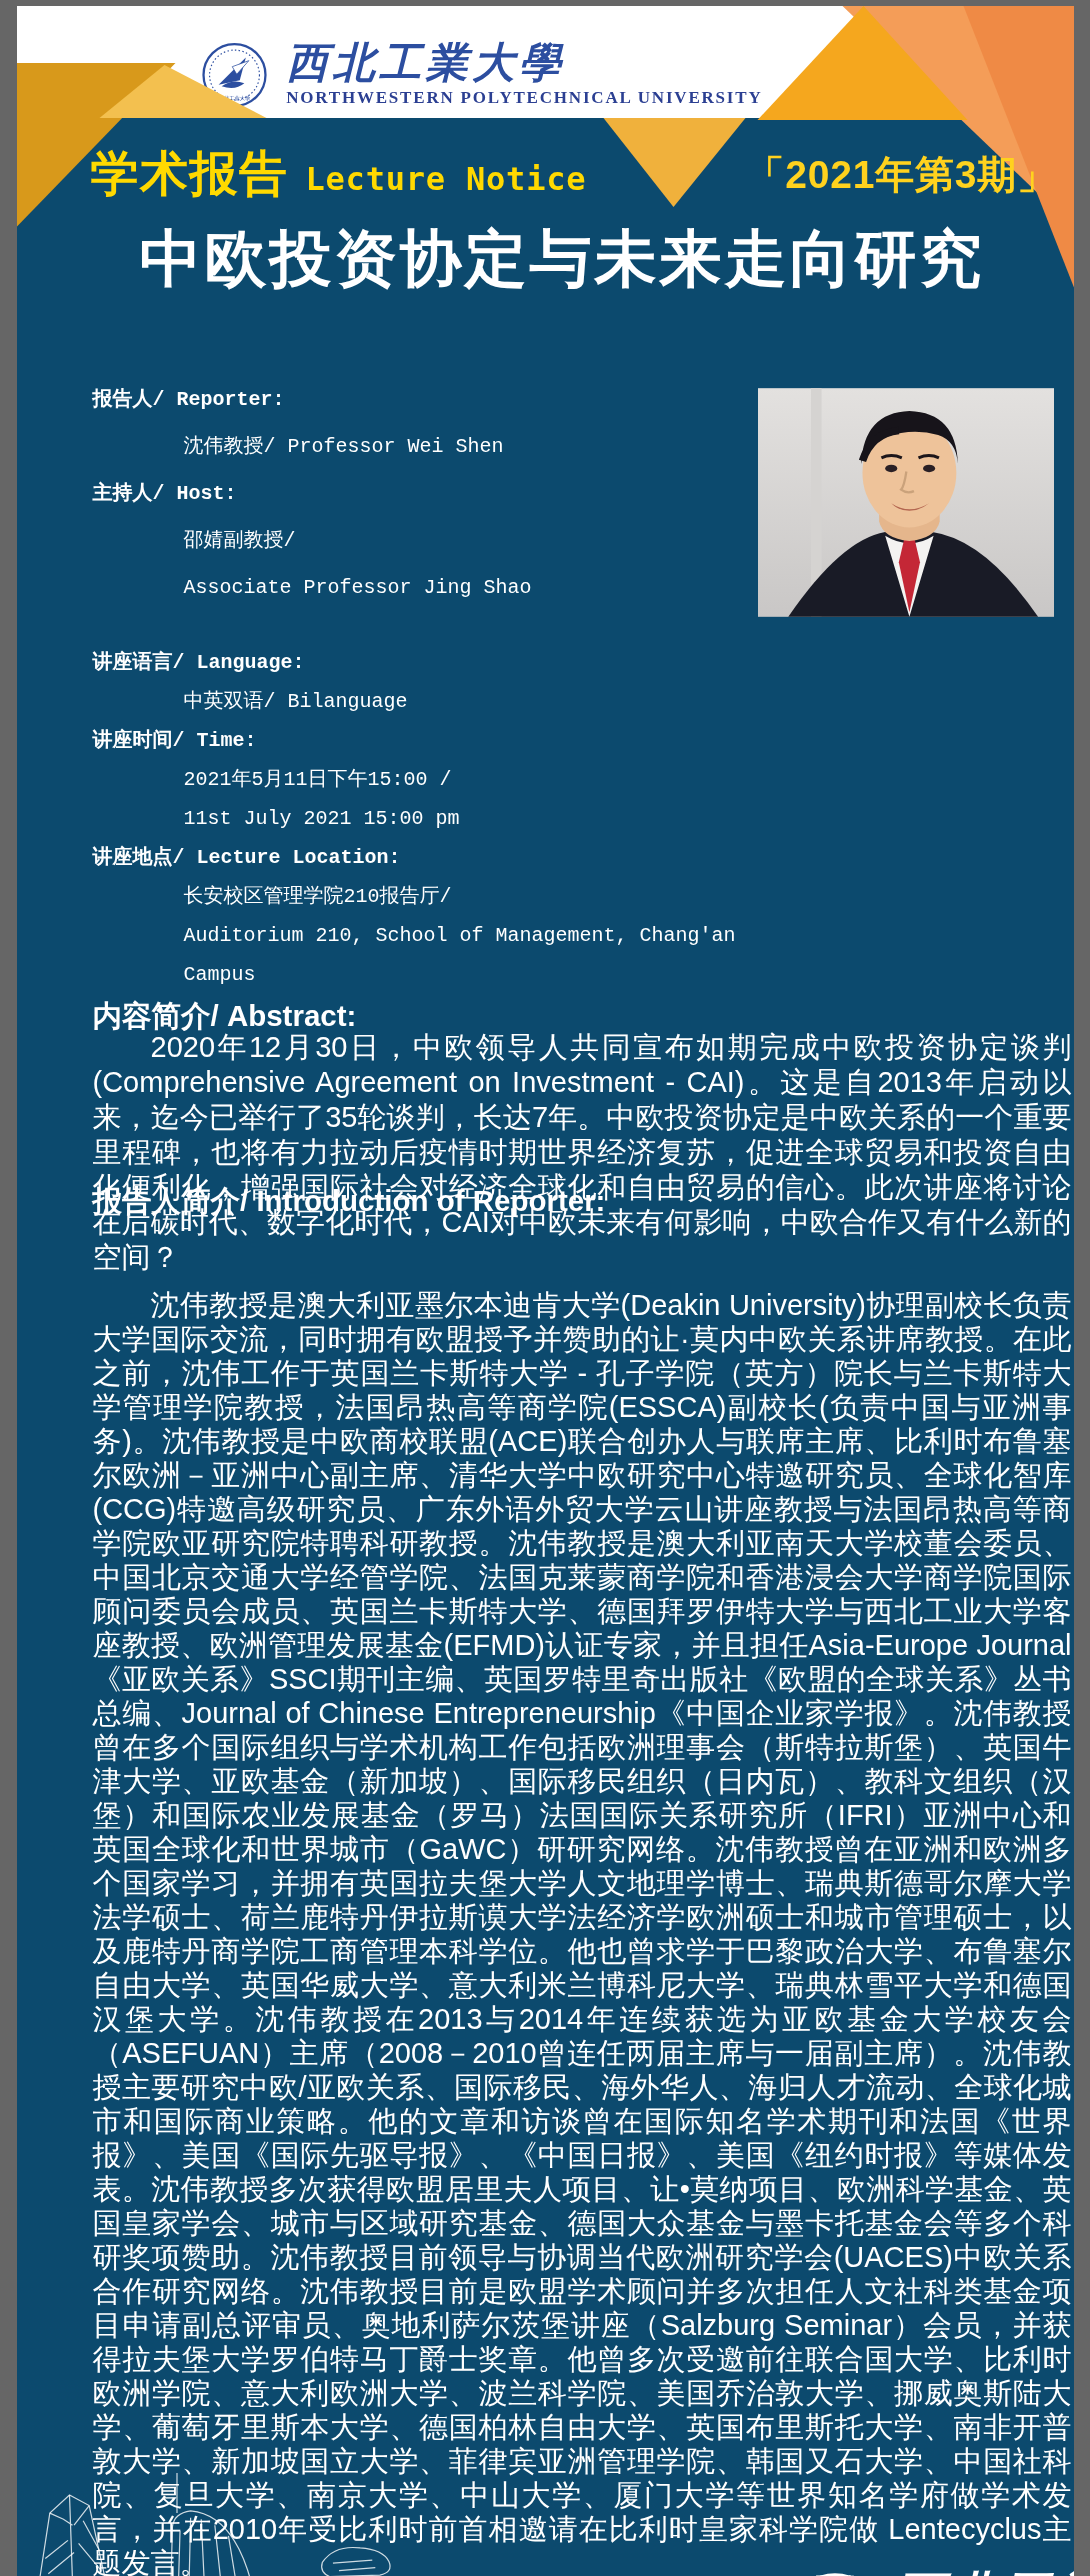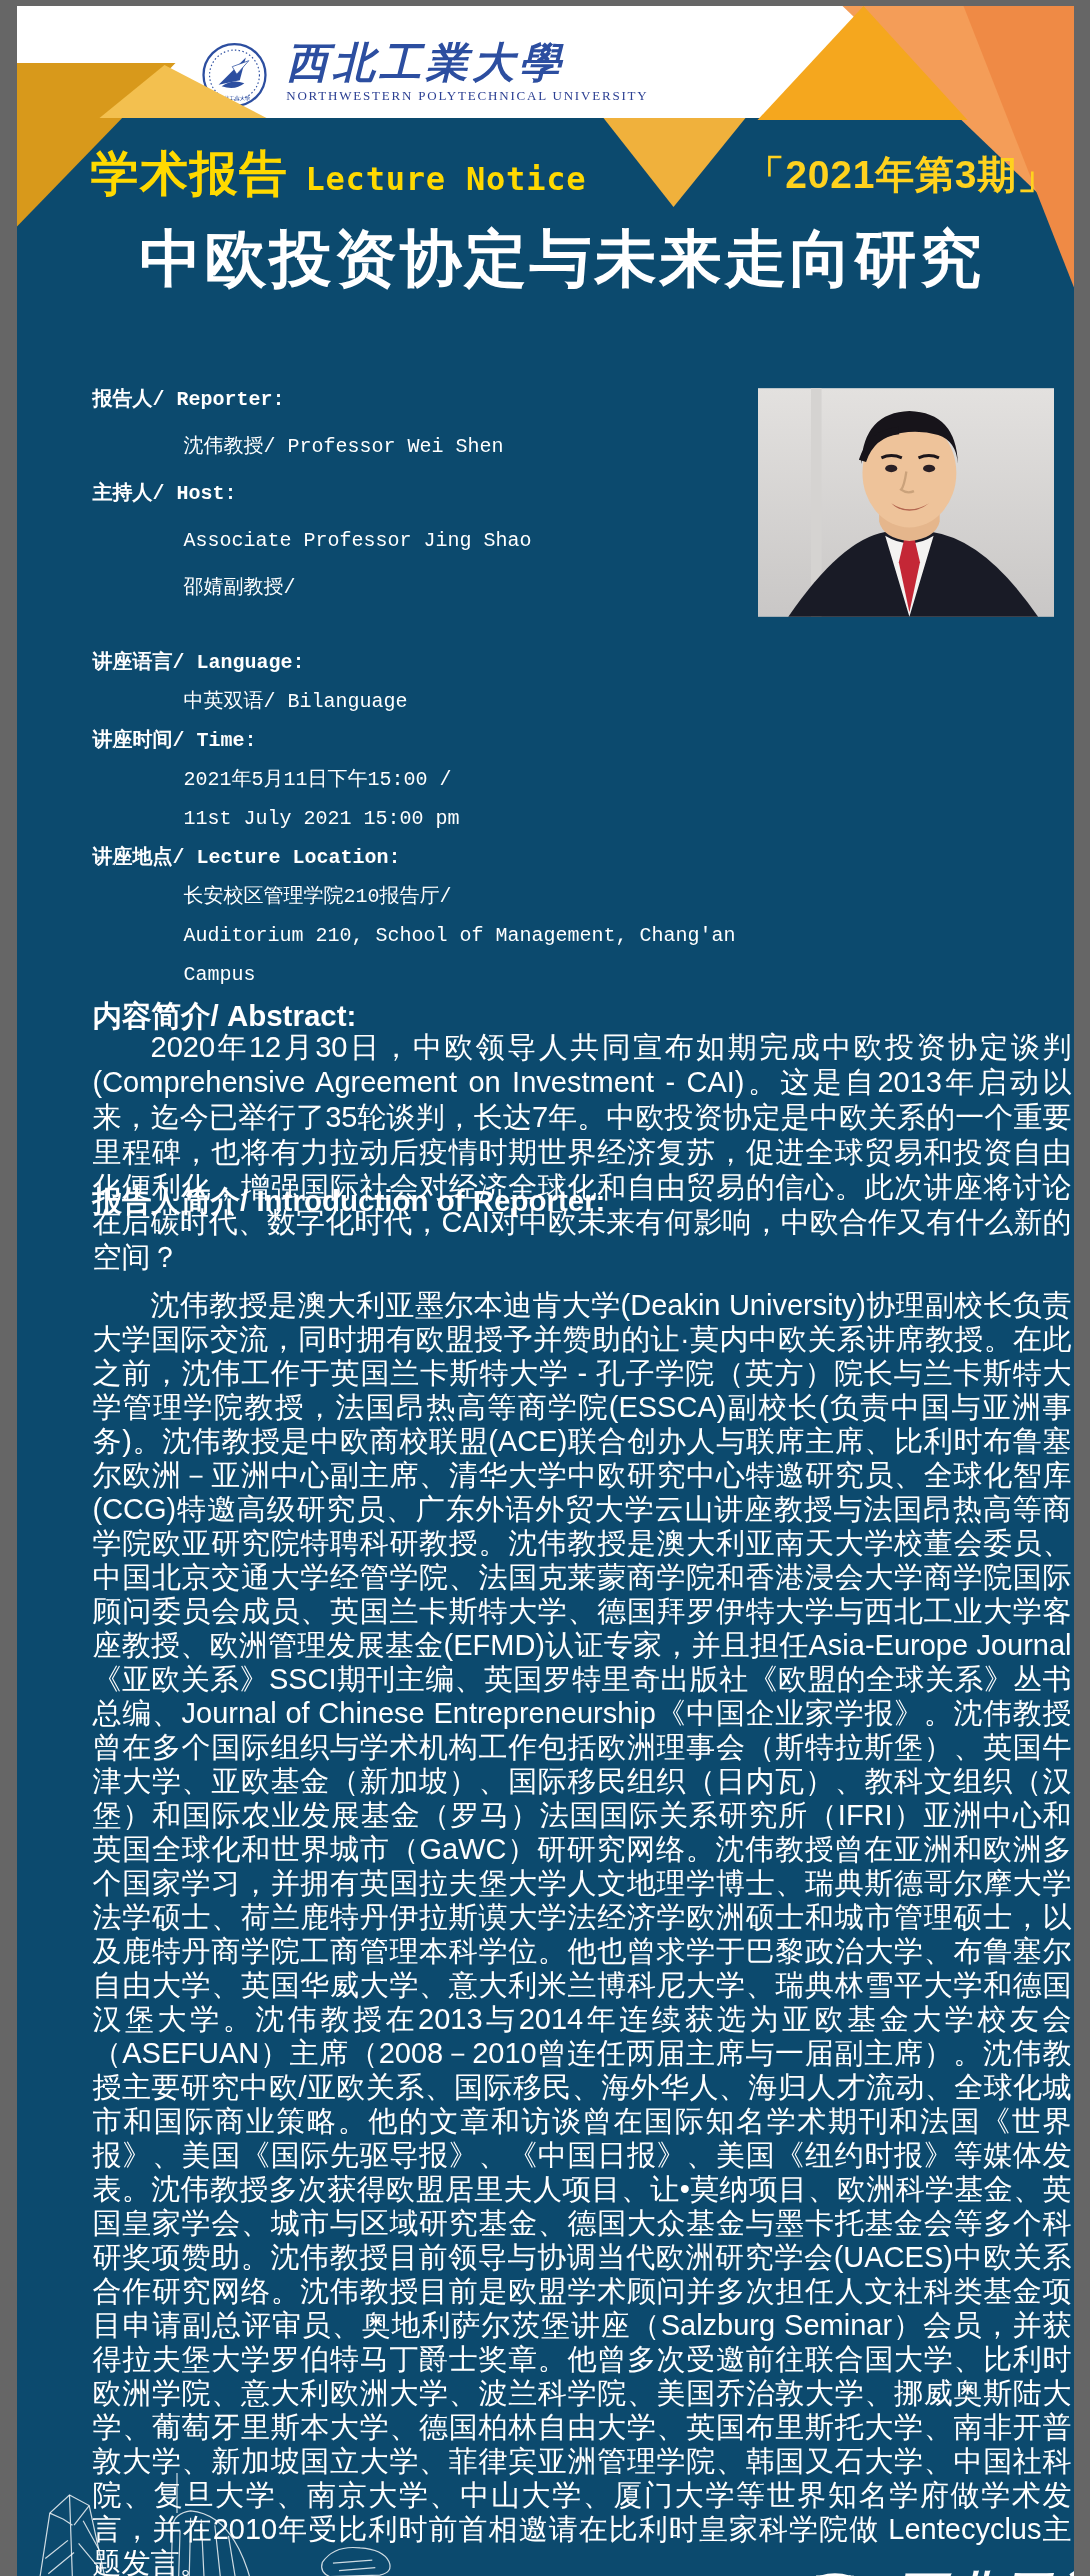--- a/index.html
+++ b/index.html
@@ -5,21 +5,21 @@
   html,body{margin:0;padding:0;background:#666;}
   .poster{position:relative;width:1057px;height:2576px;margin:6px auto;background:#0c4a6e;
           overflow:hidden;font-family:"Liberation Sans",sans-serif;color:#fff;}
   
   .white-band{position:absolute;left:0;top:0;width:1091px;height:112px;background:#fff;}
   .logo-wrap{position:absolute;left:185px;top:35px;display:flex;align-items:flex-start;}
   .emblem{width:65px;height:68px;}
   .logo-text{margin-left:19.7px;}
   .calli{font-family:"DejaVu Serif",serif;font-weight:bold;font-style:italic;
          font-size:42px;line-height:44px;color:#2C4EA0;letter-spacing:4.5px;white-space:nowrap;}
-  .caption{font-family:"Liberation Serif",serif;font-weight:normal;font-size:13px;
+  .caption{font-family:"Liberation Serif",serif;font-weight:bold;font-size:17px;
            color:#2B3F92;letter-spacing:1.8px;margin-top:3px;white-space:nowrap;}
   
   .deco{position:absolute;left:0;top:0;width:1091px;height:394px;pointer-events:none;}
   .salmon-a{background:#F49D58;clip-path:polygon(826px 0,1091px 0,1091px 254px);}
   .salmon-b{background:#EF8A45;clip-path:polygon(947px 0,1091px 0,1091px 367px);}
   .gold-right{background:#F5A71E;clip-path:polygon(847px 0,951px 114px,741px 114px);}
   .gold-v{background:#F0B13C;clip-path:polygon(587px 112px,729px 112px,657px 201px);}
   .gold-dark{background:#D8991B;clip-path:polygon(0 57px,159px 57px,0 221px);}
   .gold-light{background:#F3C04F;clip-path:polygon(148px 59px,250px 112px,83px 112px);}
   
@@ -90,22 +90,22 @@
   </div>
   <div class="banner-issue">「2021年第3期」</div>
 
   <div class="lec-title">中欧投资协定与未来走向研究</div>
 
   <div class="info">
     <div class="blk1">
       <div class="lbl">报告人/ Reporter:</div>
       <div class="ind">沈伟教授/ Professor Wei Shen</div>
       <div class="lbl">主持人/ Host:</div>
+      <div class="ind">邵婧副教授/</div>
       <div class="ind">Associate Professor Jing Shao</div>
-      <div class="ind">邵婧副教授/</div>
     </div>
     <div class="blk2">
       <div class="lbl">讲座语言/ Language:</div>
       <div class="ind">中英双语/ Bilanguage</div>
       <div class="lbl">讲座时间/ Time:</div>
       <div class="ind">2021年5月11日下午15:00 /</div>
       <div class="ind">11st July 2021 15:00 pm</div>
       <div class="lbl">讲座地点/ Lecture Location:</div>
       <div class="ind">长安校区管理学院210报告厅/</div>
       <div class="ind">Auditorium 210, School of Management, Chang'an Campus</div>

